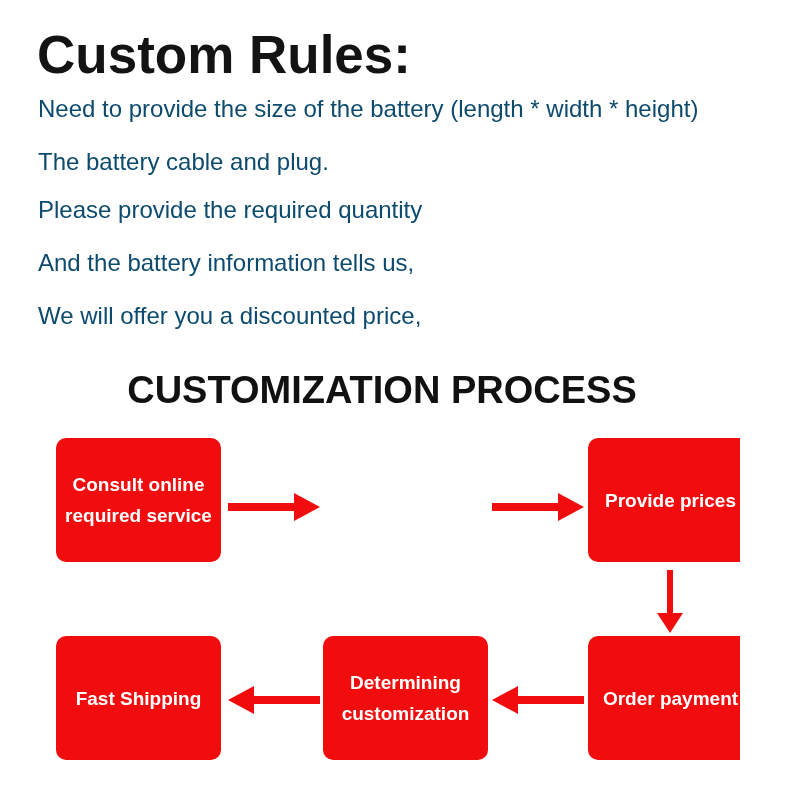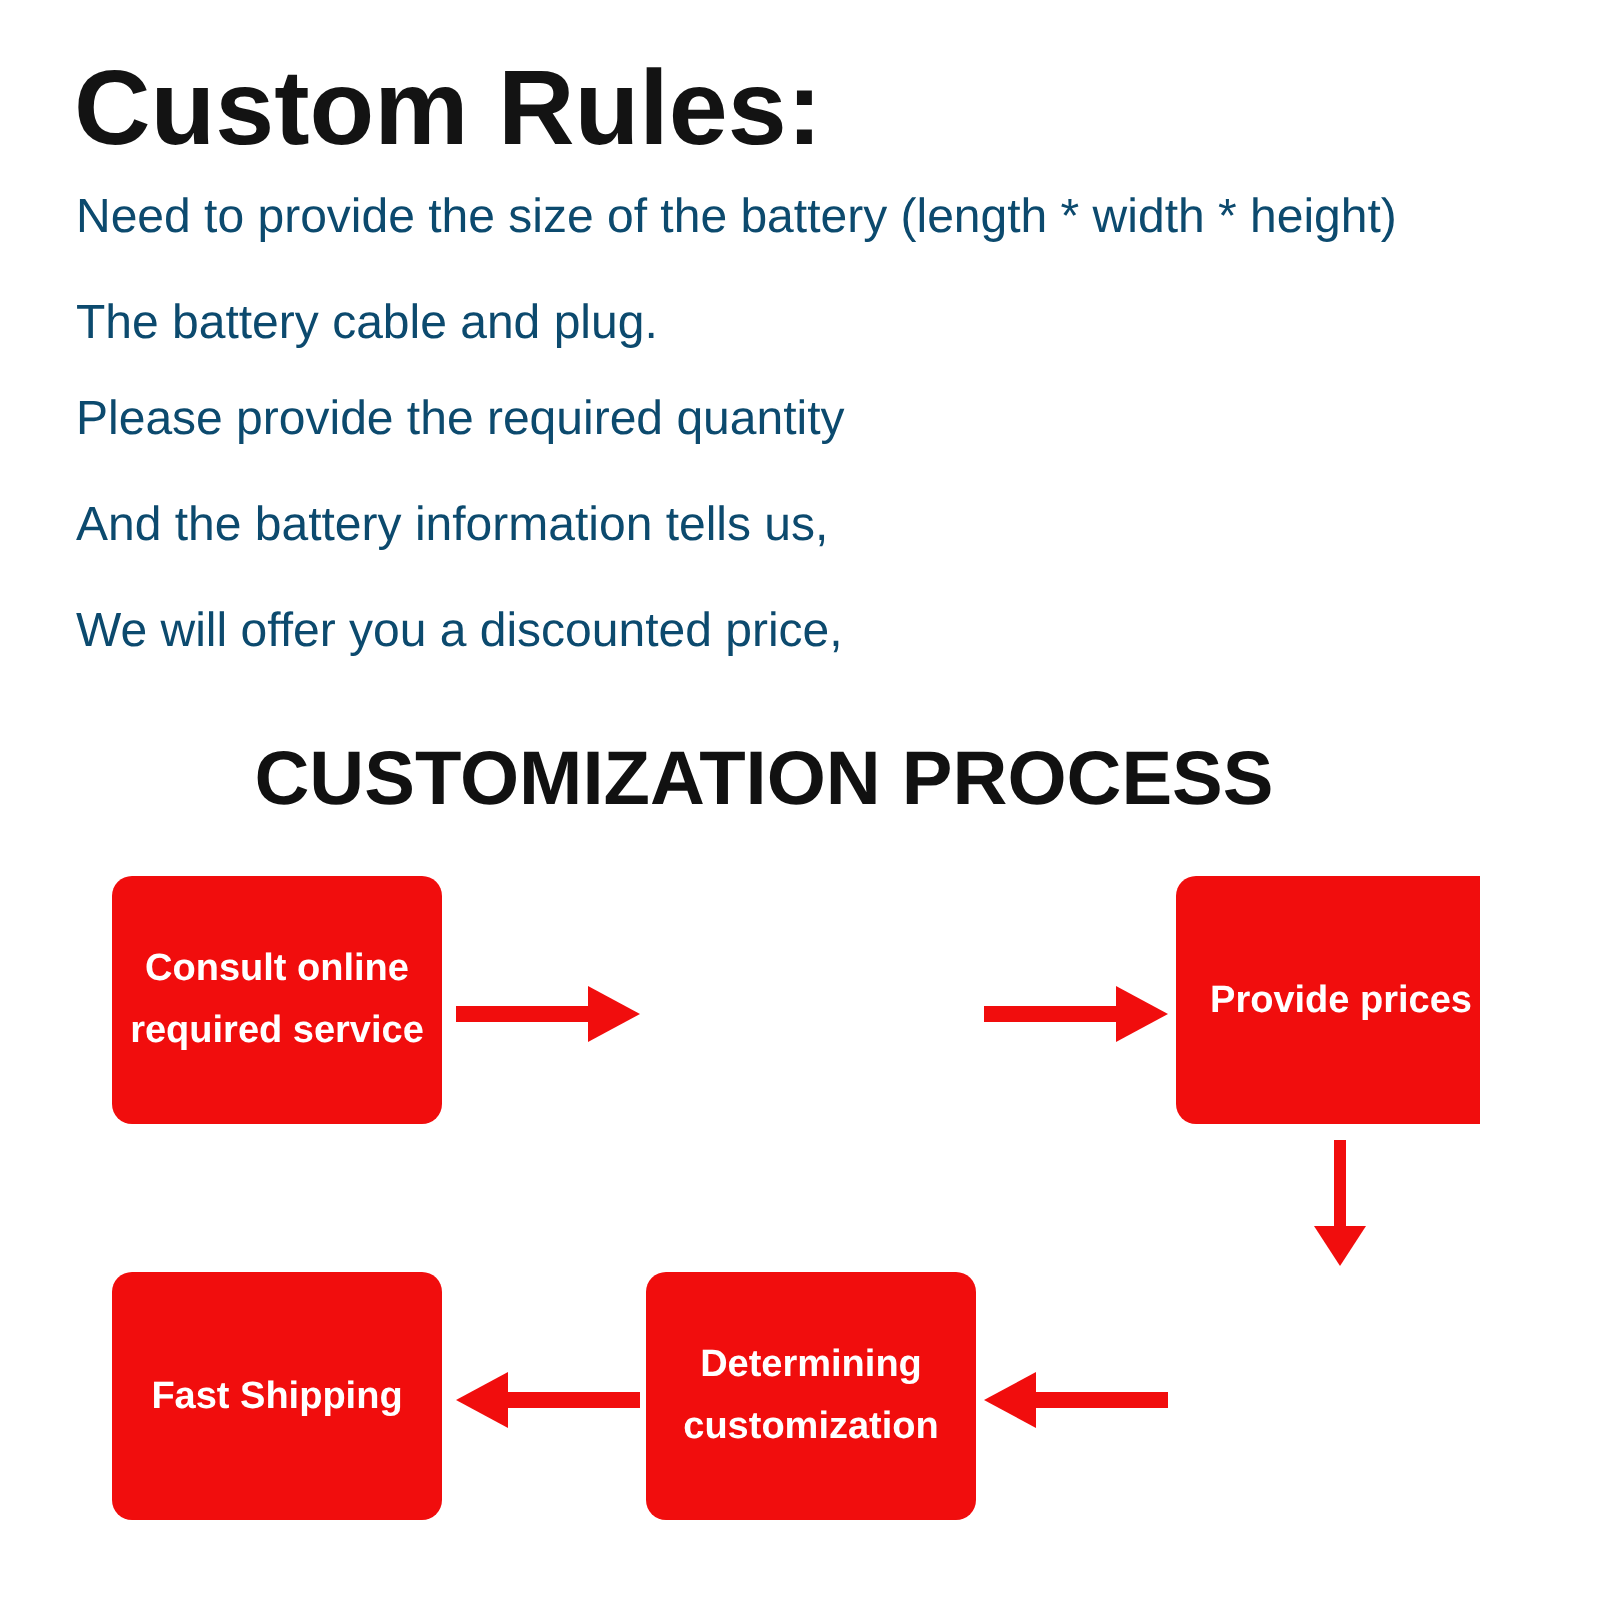--- a/index.html
+++ b/index.html
@@ -160,14 +160,18 @@
     <div class="shaft"></div>
   </div>
   <div class="step row-2 col-2">
     <span>Determining</span>
     <span>customization</span>
   </div>
   <div class="arrow arrow-left arrow-4">
     <div class="head"></div>
     <div class="shaft"></div>
   </div>
+  <div class="step row-2 col-3">
+    <span>Order payment</span>
+    <span></span>
+  </div>
 
 </div>
 
 </body></html>

